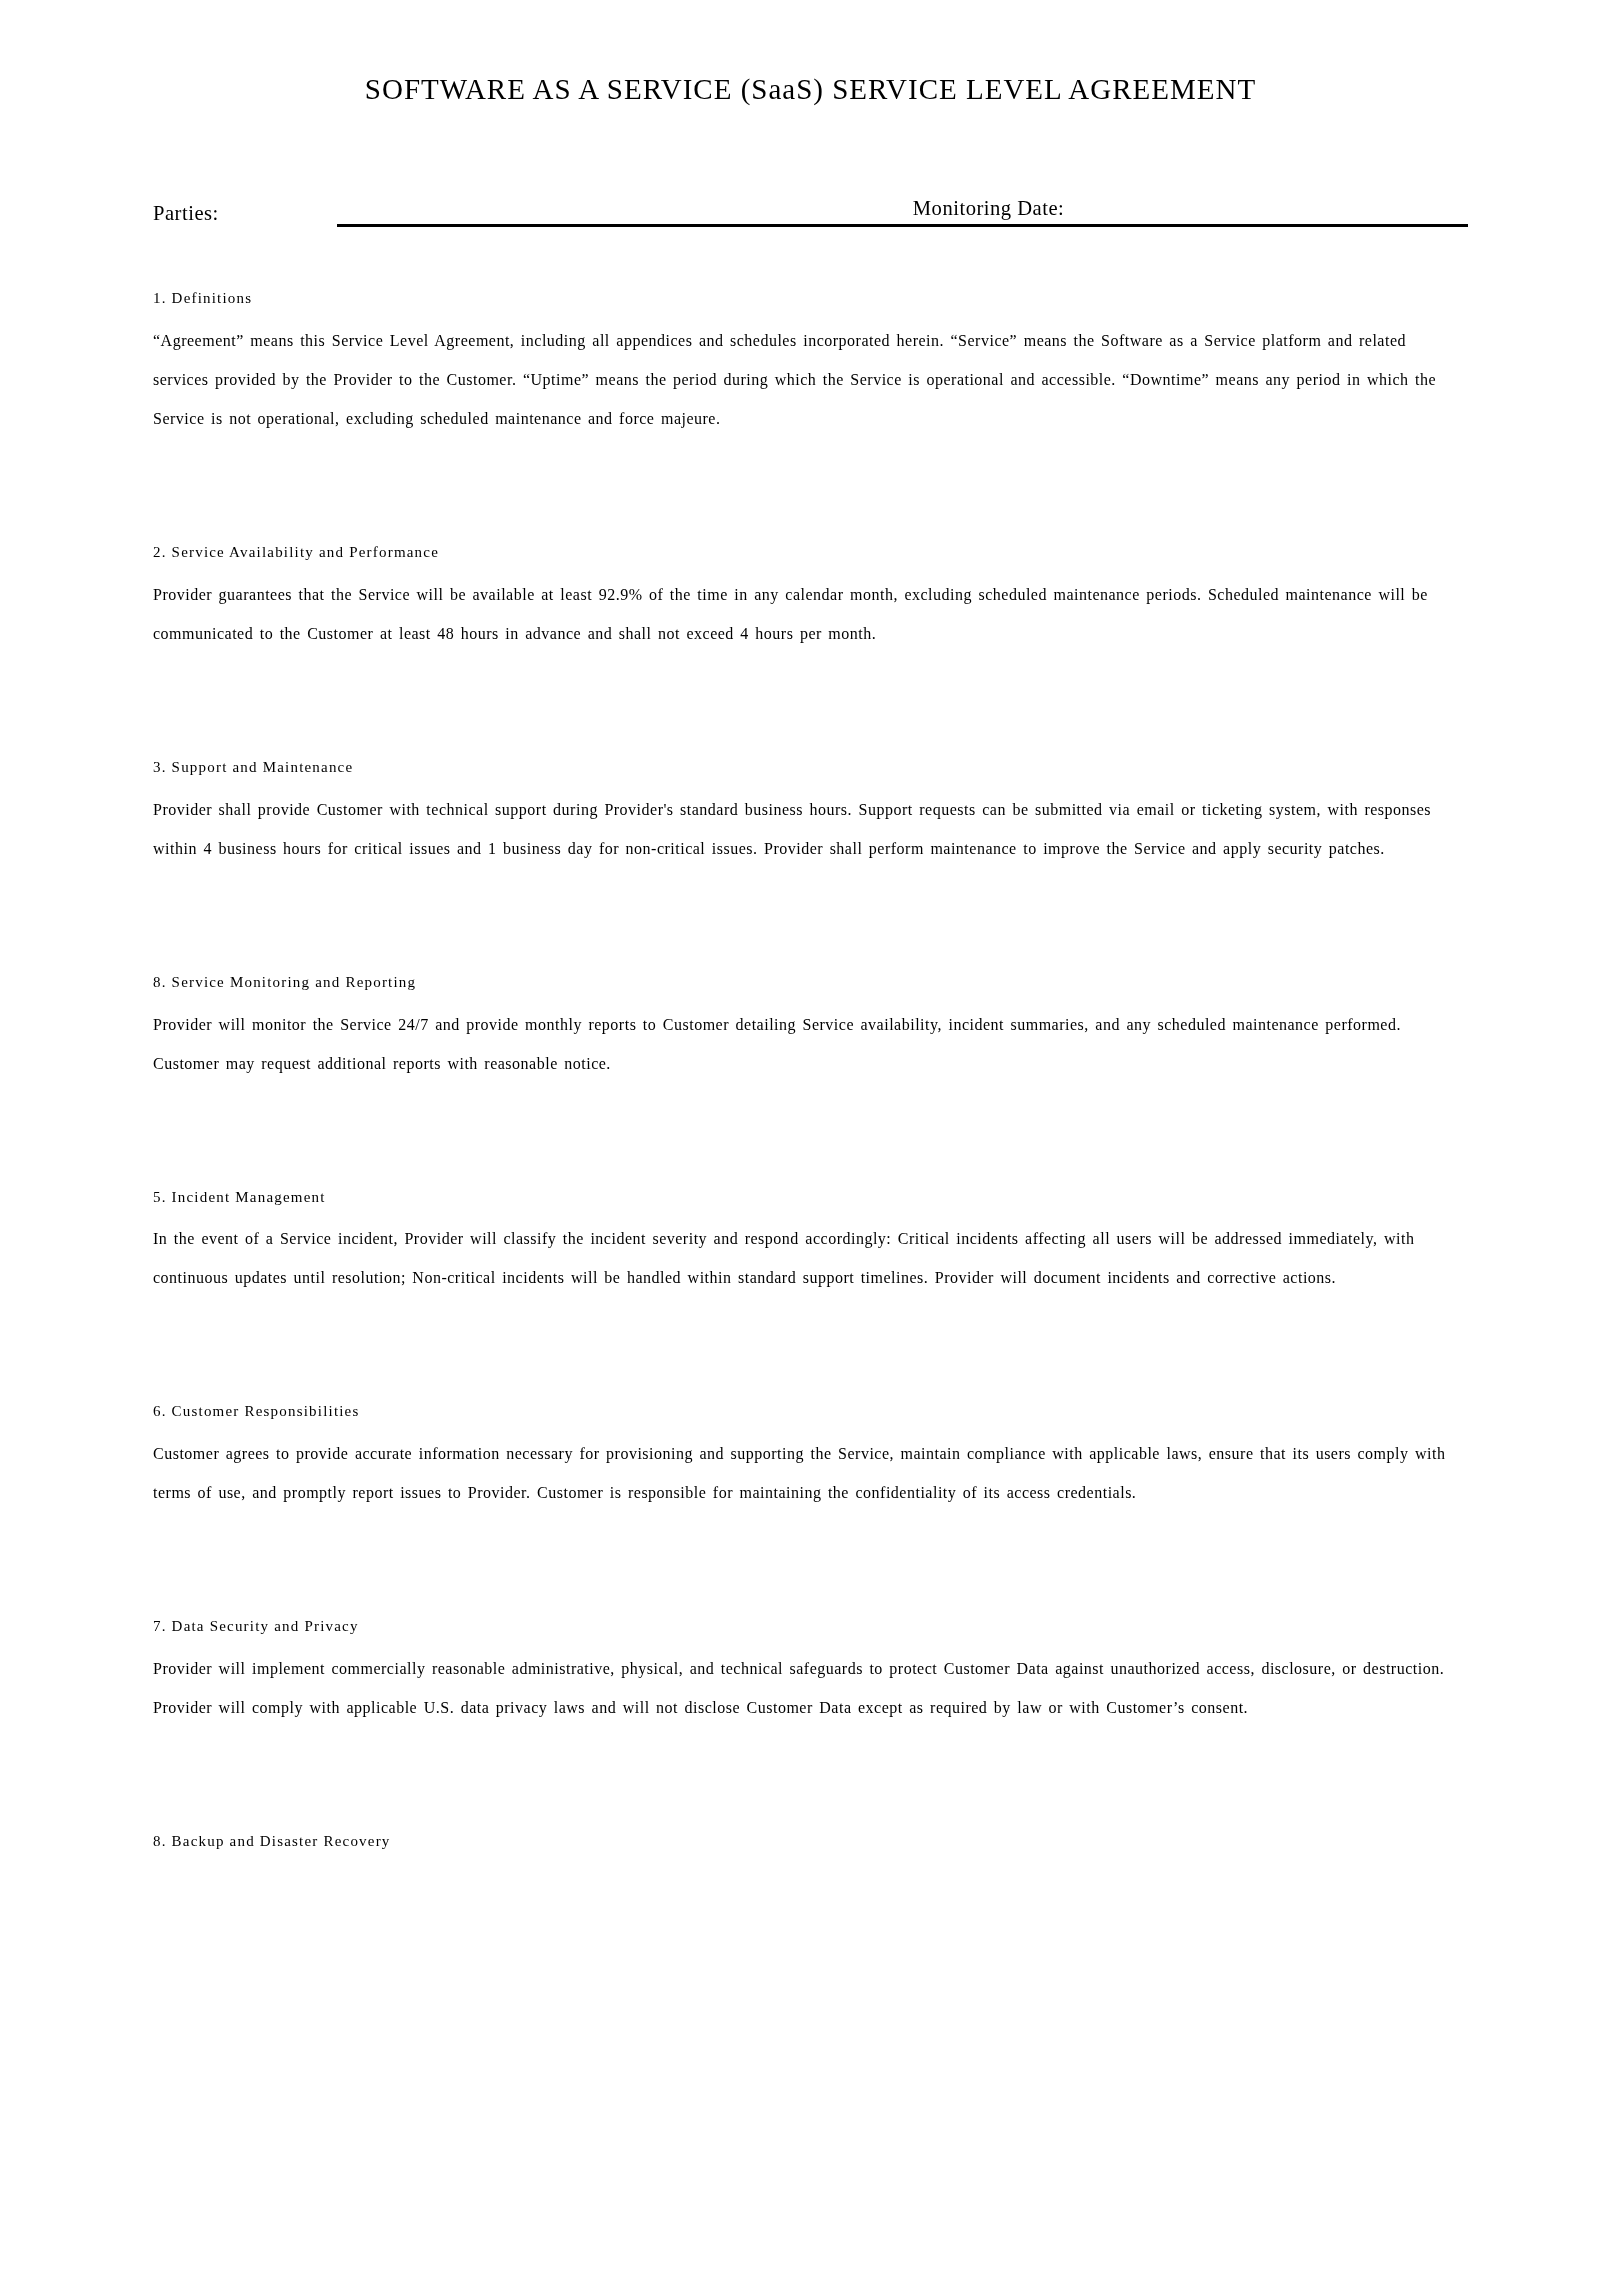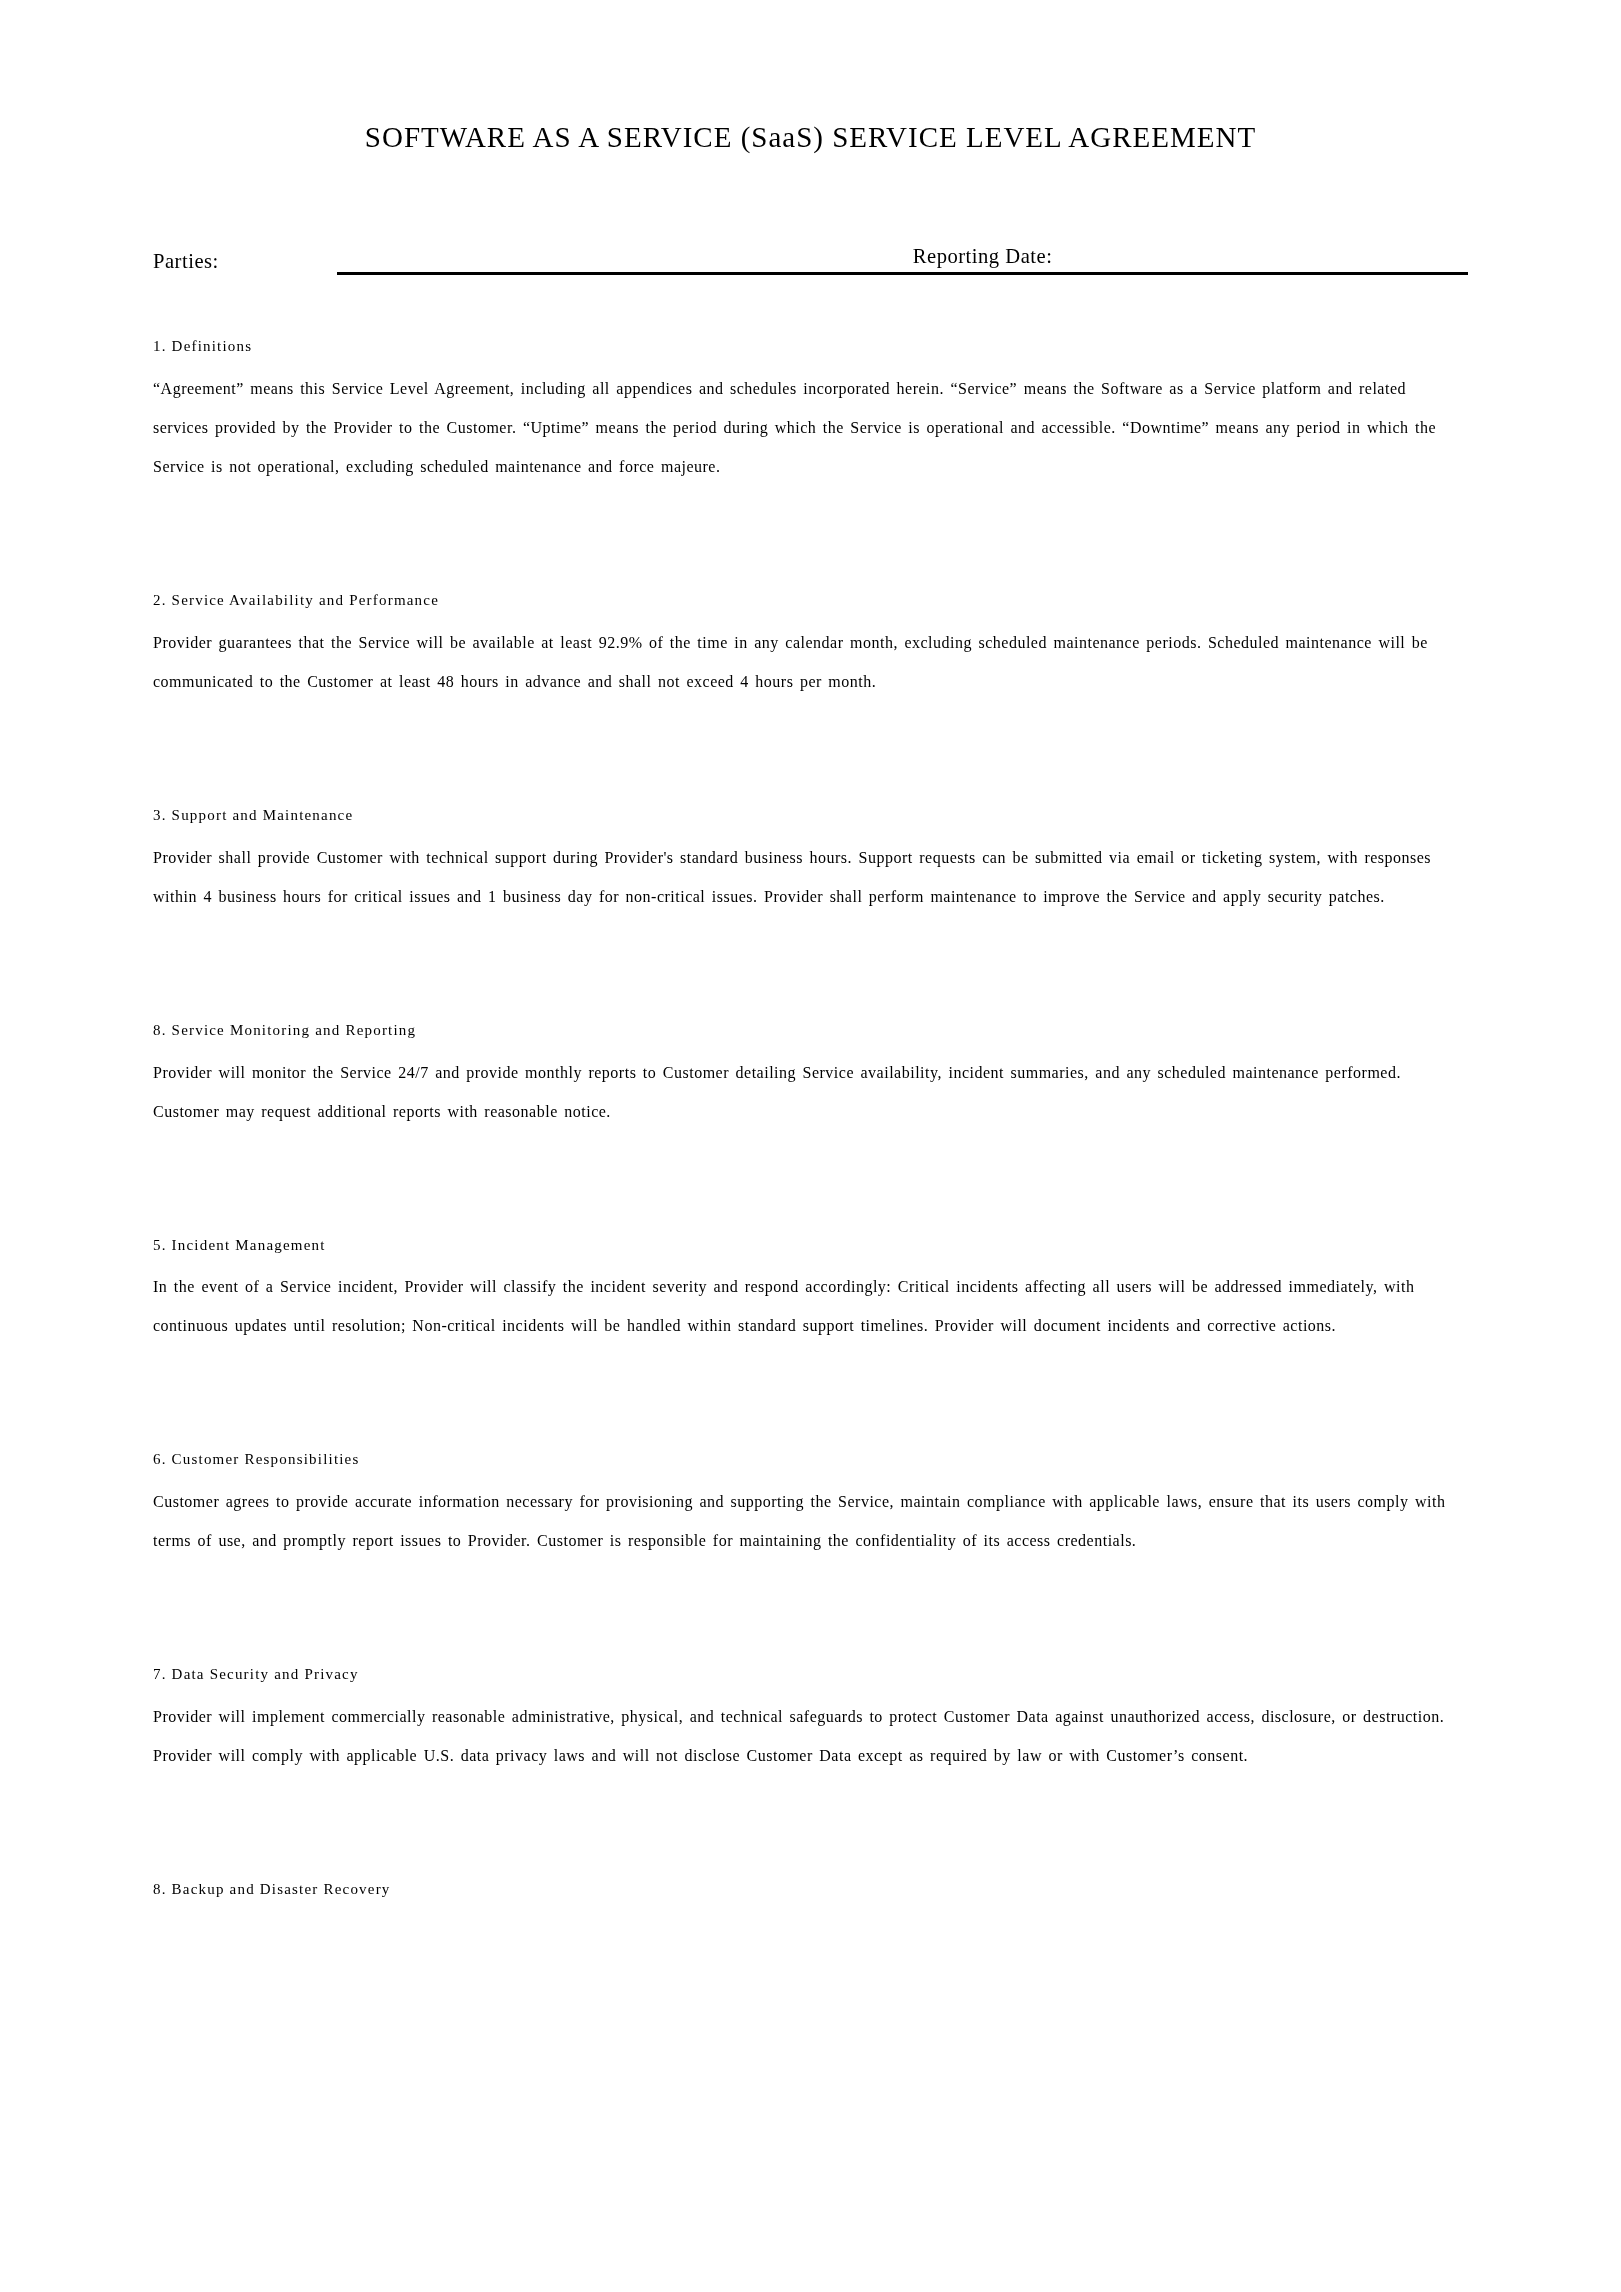--- a/index.html
+++ b/index.html
@@ -13,21 +13,21 @@
     overflow: hidden;
     color: #000000;
     font-family: "Liberation Serif", "DejaVu Serif", serif;
   }
   .page {
     width: 1315px;
     padding: 0 153px;
   }
   h1.doc-title {
     margin: 0;
-    padding-top: 119px;
+    padding-top: 71px;
     font-size: 29px;
     line-height: 36px;
     font-weight: normal;
     text-align: center;
     letter-spacing: 1px;
     white-space: nowrap;
   }
   .fields-row {
     display: flex;
     align-items: flex-end;
@@ -75,21 +75,21 @@
 </head>
 <body>
 
 <div class="page">
 
   <h1 class="doc-title">SOFTWARE AS A SERVICE (SaaS) SERVICE LEVEL AGREEMENT</h1>
 
   <div class="fields-row">
     <span class="parties-label">Parties:</span>
     <div class="fill-line">
-      <span class="effective-date-label">Reporting Date:</span>
+      <span class="effective-date-label">Monitoring Date:</span>
     </div>
   </div>
 
   <div id="sections">
   <section class="section">
     <h2>1. Definitions</h2>
     <p>“Agreement” means this Service Level Agreement, including all appendices and schedules incorporated herein. “Service” means the Software as a Service platform and related services provided by the Provider to the Customer. “Uptime” means the period during which the Service is operational and accessible. “Downtime” means any period in which the Service is not operational, excluding scheduled maintenance and force majeure.</p>
   </section>
 
   <section class="section">

